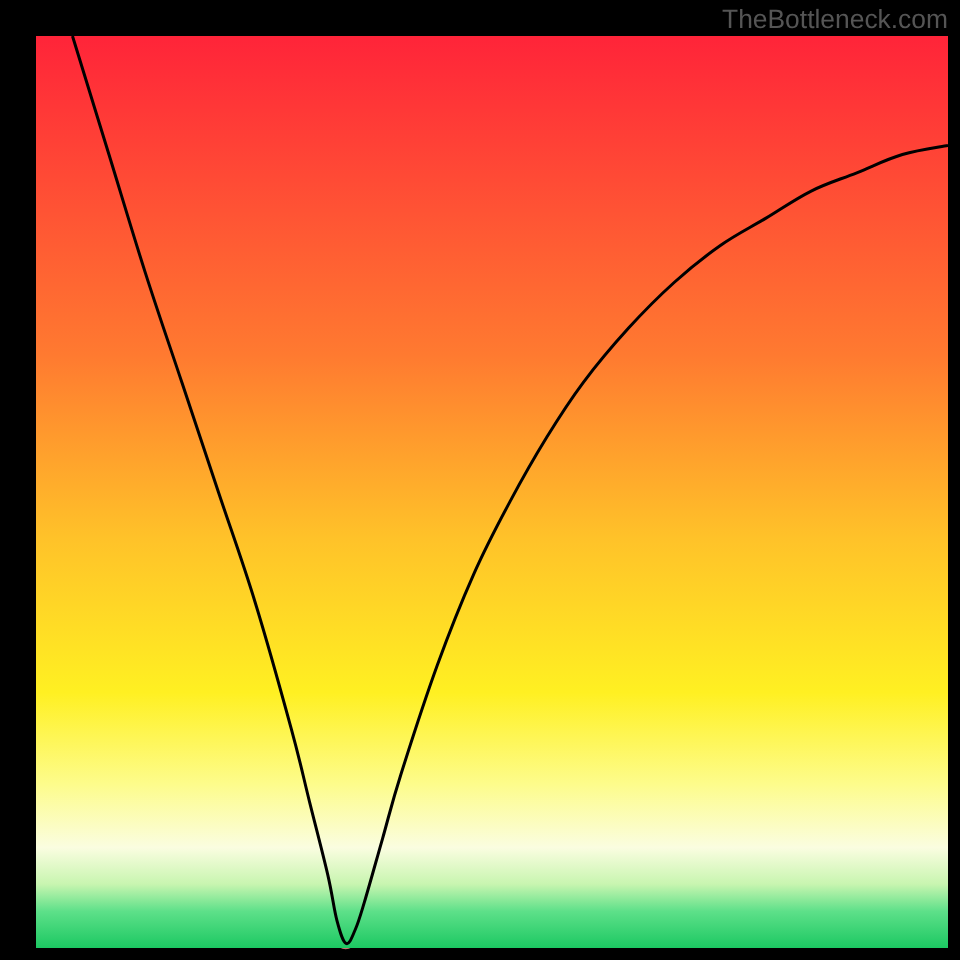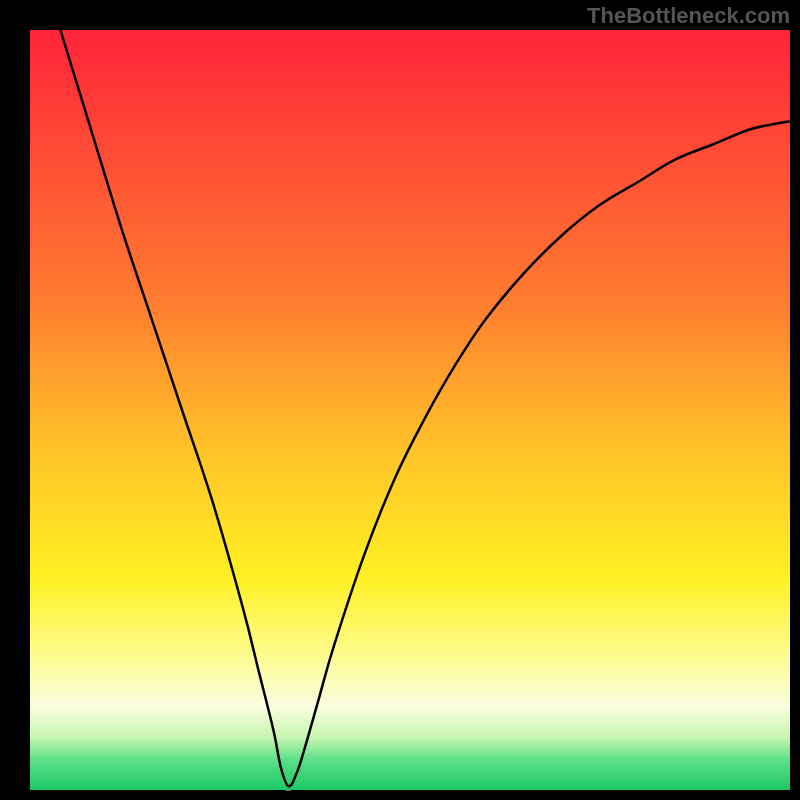--- a/index.html
+++ b/index.html
@@ -14,21 +14,21 @@
       position: relative;
       overflow: hidden;
     }
     .watermark {
       position: absolute;
       top: 3px;
       right: 10px;
       color: #555;
       font-family: Arial, sans-serif;
       font-size: 22px;
-      font-weight: bold;
+      font-weight: normal;
       z-index: 10;
     }
     .plot-area {
       position: absolute;
       left: 30px;
       top: 30px;
       width: 760px;
       height: 760px;
     }
     .curve {

